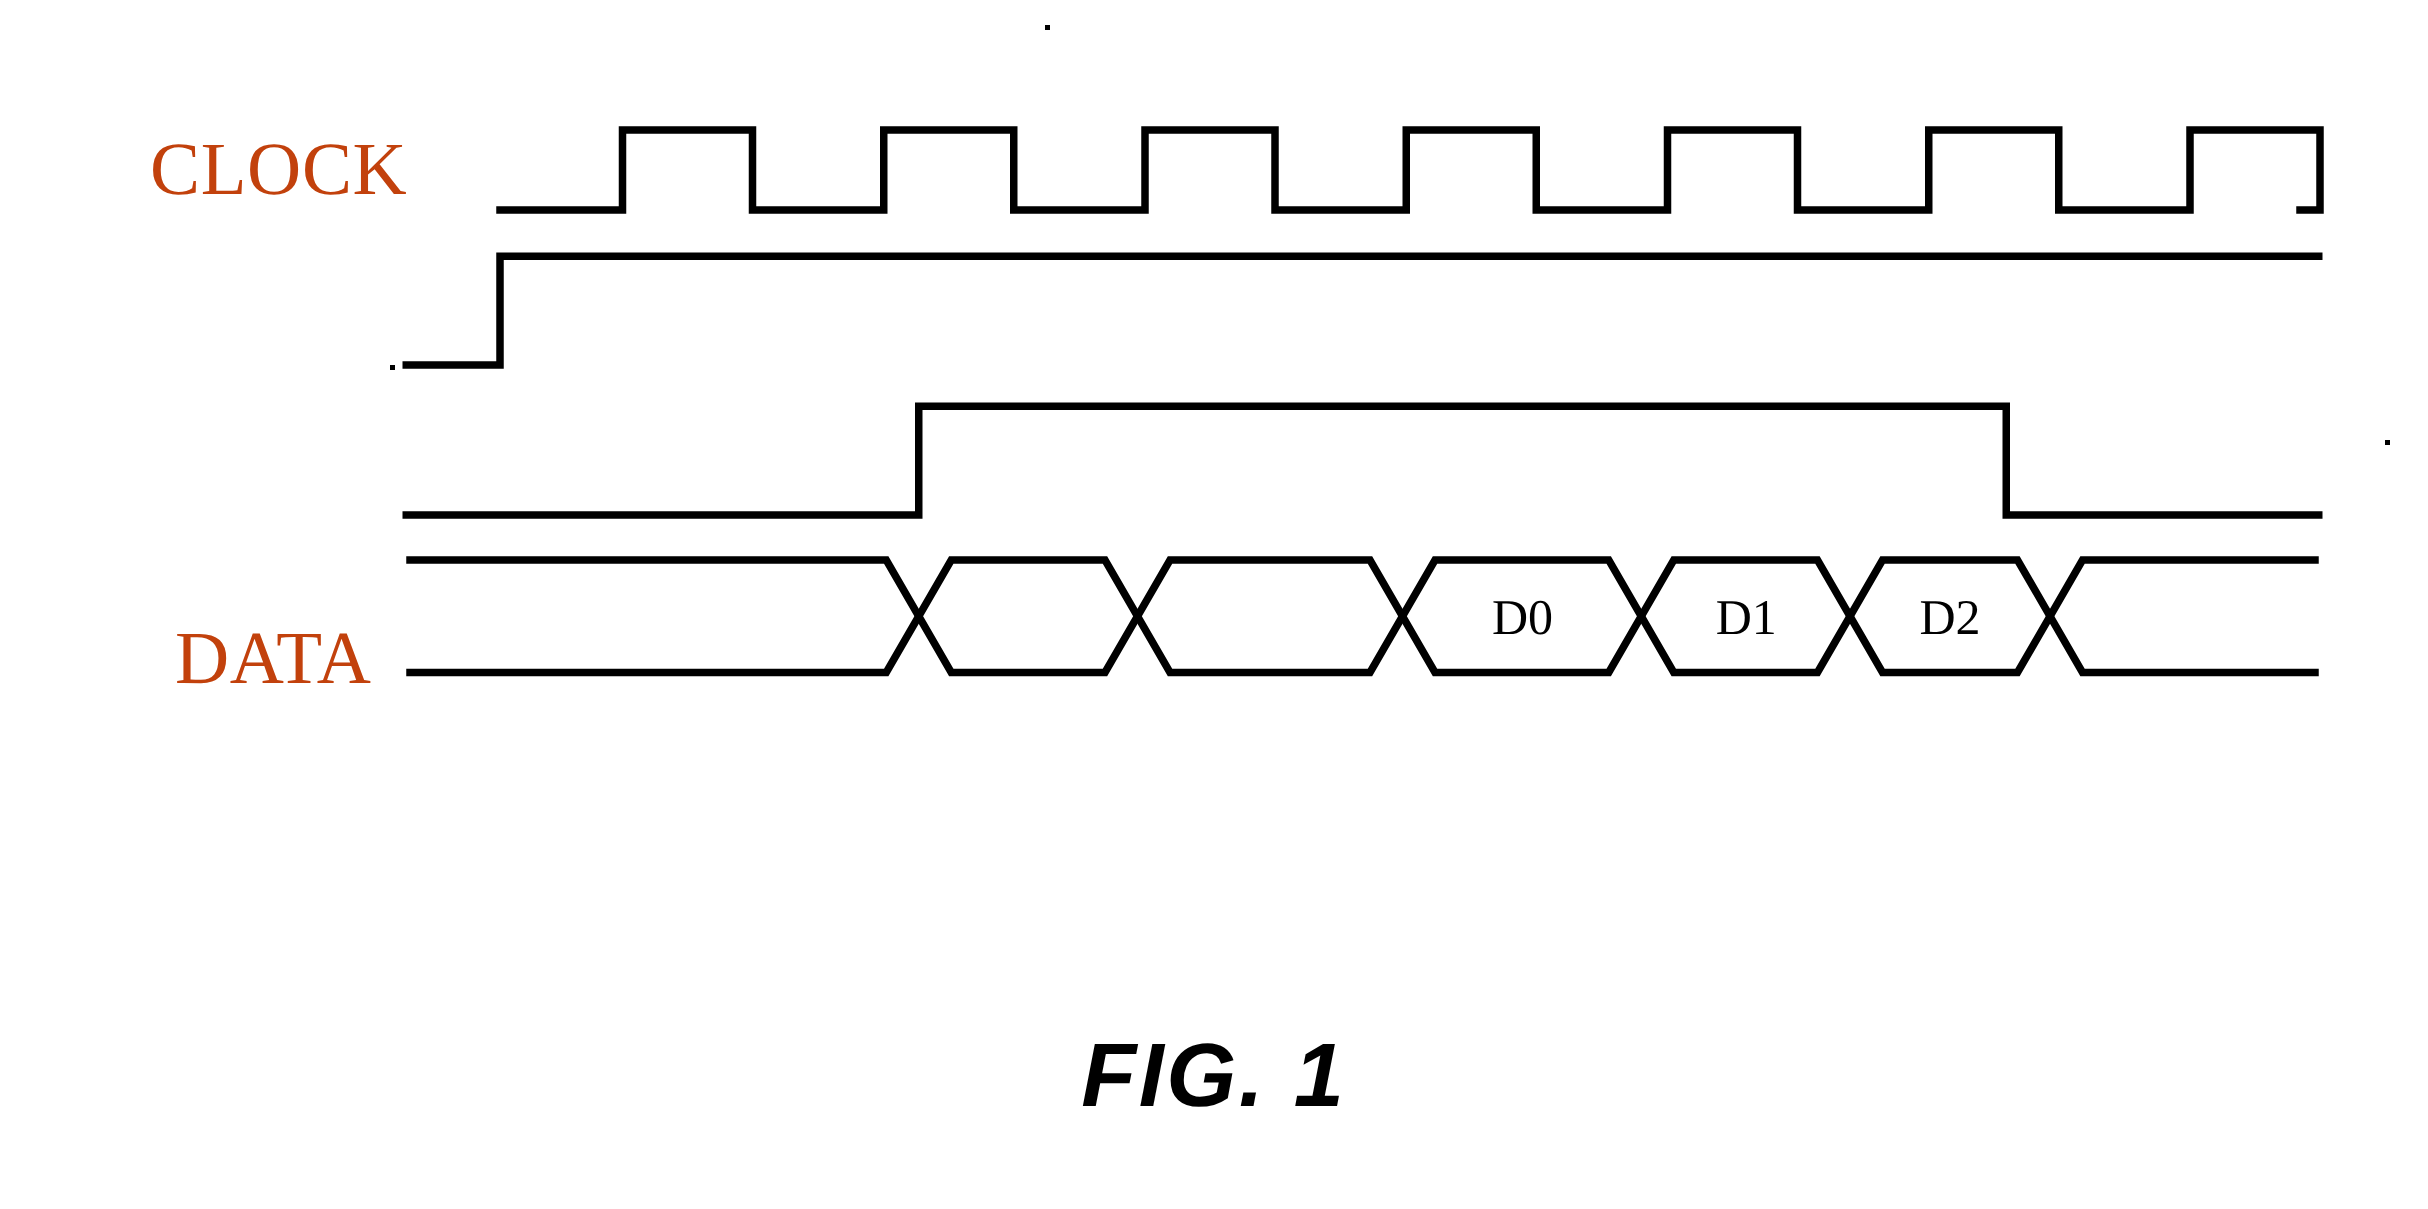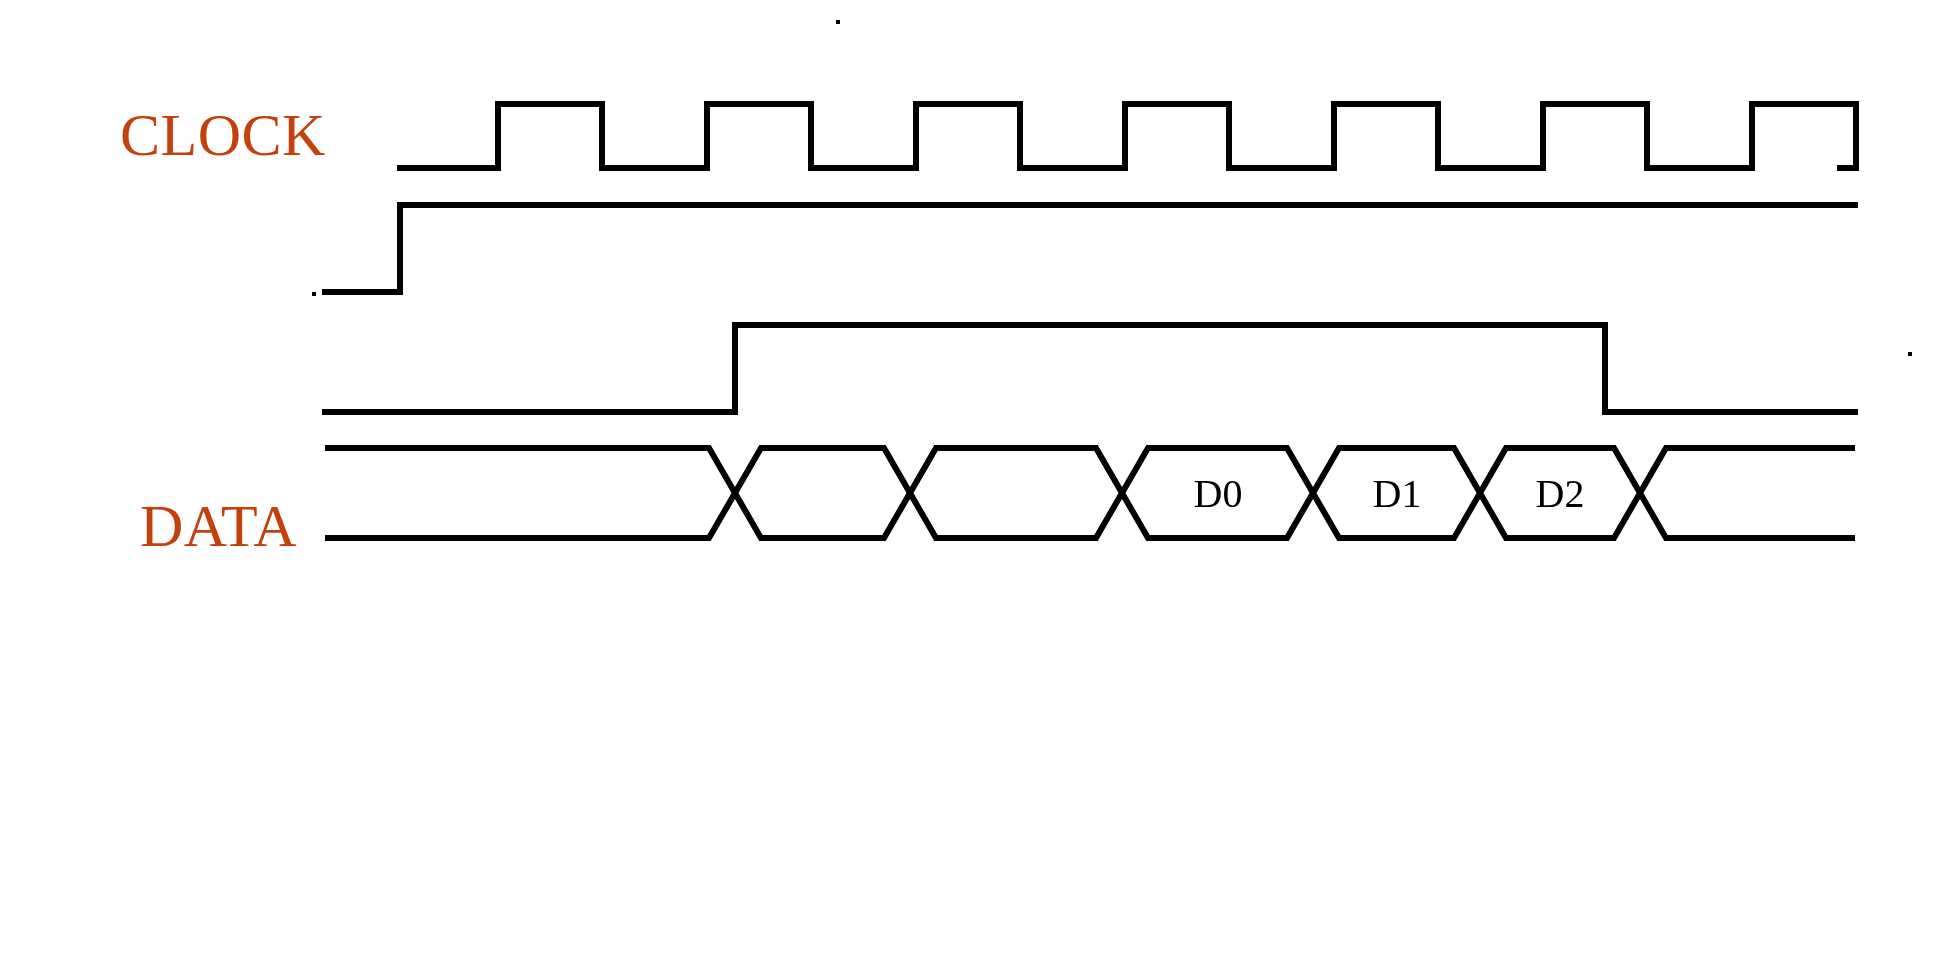--- a/index.html
+++ b/index.html
@@ -79,17 +79,18 @@
     <g id="g-data-text">
         <text x="1218" y="507" text-anchor="middle" class="bus-text">D0</text>
         <text x="1397" y="507" text-anchor="middle" class="bus-text">D1</text>
         <text x="1560" y="507" text-anchor="middle" class="bus-text">D2</text>
       </g>
   </svg>
 
   <div class="sig-label" id="label-clock" style="left: 120px; top: 105px;">CLOCK</div>
   <div class="sig-label" id="label-data" style="left: 140px; top: 472px; margin-top: 24px;">DATA</div>
 
+  <div class="fig-caption">FIG. 1</div>
 
   <div class="speck" style="left:836px; top:20px;"></div>
   <div class="speck" style="left:312px; top:292px;"></div>
   <div class="speck" style="left:1908px; top:352px;"></div>
 </div>
 
 </body></html>

